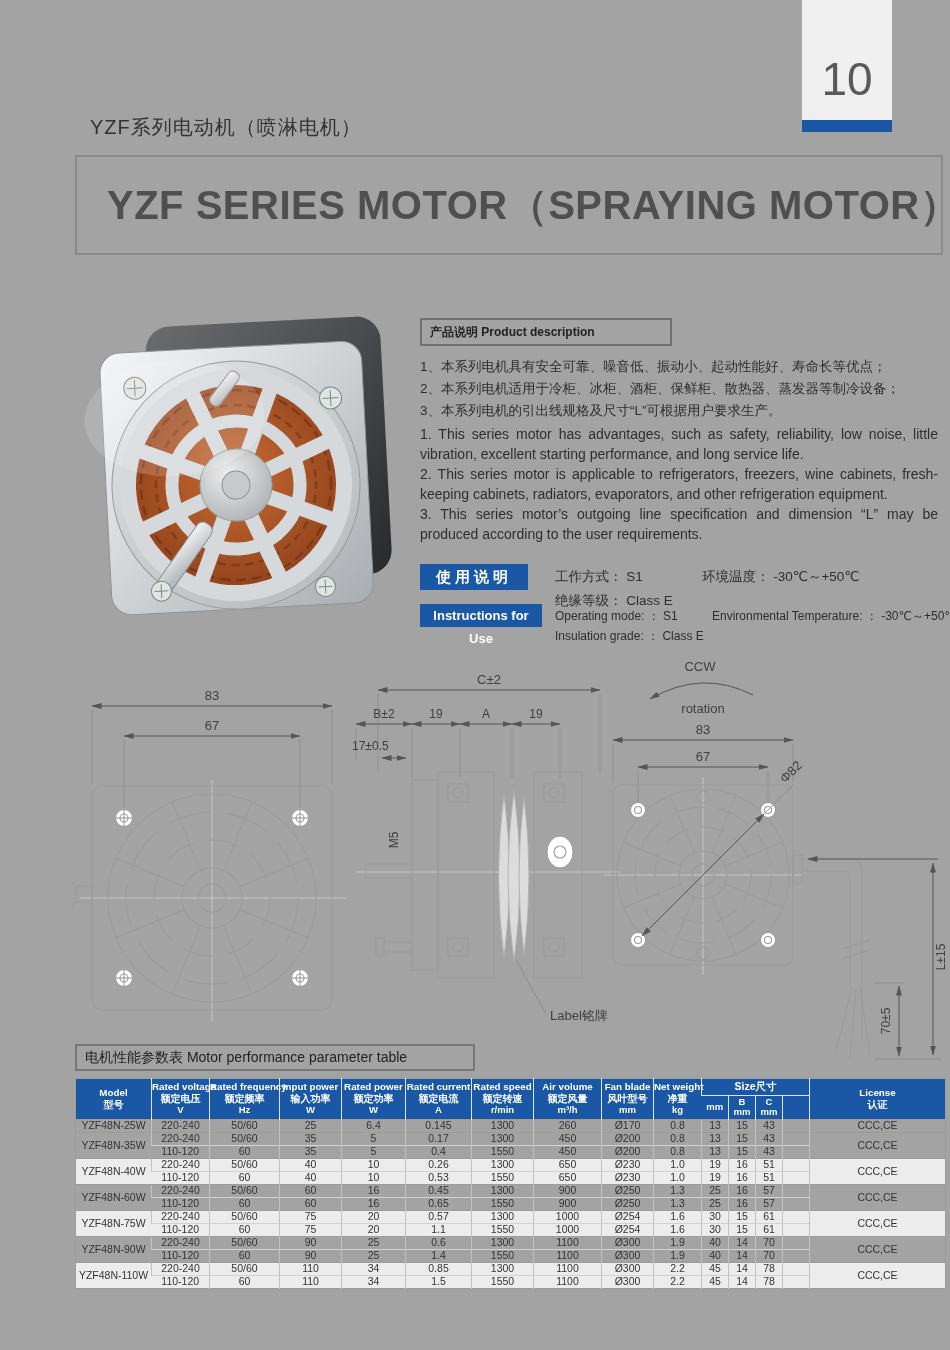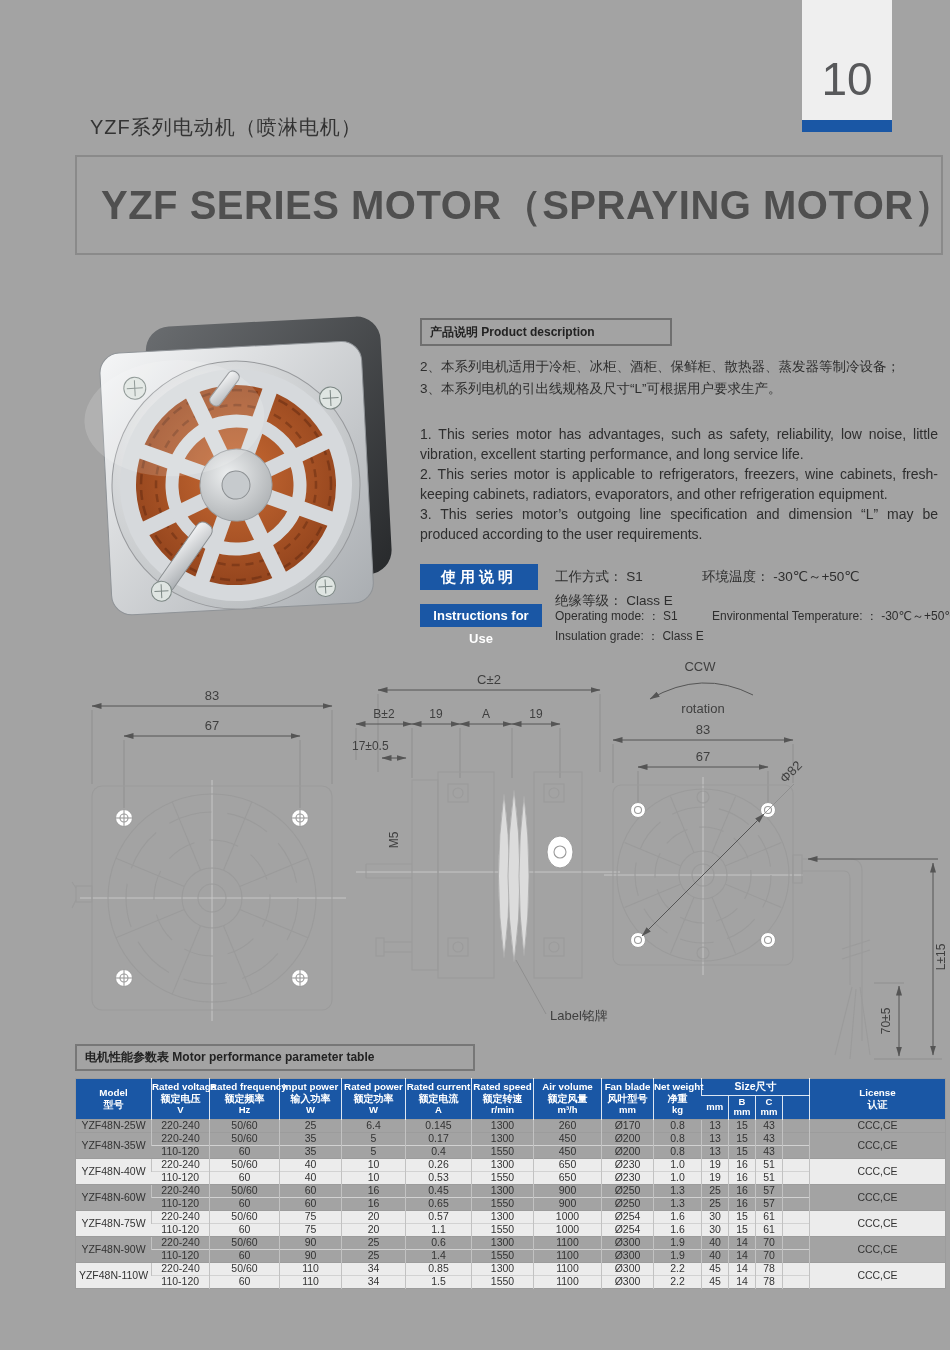--- a/index.html
+++ b/index.html
@@ -10,50 +10,50 @@
   *{box-sizing:border-box;margin:0;padding:0;}
   body{background:#fff;font-family:"Liberation Sans","DejaVu Sans",sans-serif;}
   .page{position:relative;width:950px;height:1350px;background:#a3a3a3;overflow:hidden;}
 
   
   .page-num-box{position:absolute;left:802px;top:0;width:90px;height:132px;background:#efefef;}
   .page-num{position:absolute;left:0;right:0;top:52px;text-align:center;font-size:46px;color:#58595b;}
   .page-num-bar{position:absolute;left:0;right:0;bottom:0;height:12px;background:var(--accent);}
   .header-cn{position:absolute;left:90px;top:114px;font-size:20px;color:#333;letter-spacing:1px;}
   .title-box{position:absolute;left:75px;top:155px;width:868px;height:100px;border:2px solid #8a8a8a;}
-  .title-box h1{font-size:40px;font-weight:bold;color:#4f4f4f;line-height:96px;padding-left:24px;letter-spacing:0.5px;white-space:nowrap;}
+  .title-box h1{font-size:40px;font-weight:bold;color:#4f4f4f;line-height:96px;padding-left:30px;letter-spacing:0.5px;white-space:nowrap;}
 
   
   .desc-head{position:absolute;left:420px;top:318px;width:252px;height:28px;border:2px solid #6f6f6f;font-size:12px;font-weight:bold;color:#222;line-height:24px;padding-left:8px;}
   .desc-cn{position:absolute;left:420px;top:356px;width:522px;font-size:13.5px;color:var(--ink);line-height:1.62;}
   .desc-en{position:absolute;left:420px;top:424px;width:518px;font-size:14px;color:var(--ink);line-height:1.43;text-align:justify;}
 
   
   .instr{position:absolute;left:420px;top:560px;width:522px;height:90px;}
   .badge{position:absolute;background:var(--accent);color:#fff;font-weight:bold;text-align:center;}
-  .badge-cn{left:0;top:4px;width:118px;height:26px;font-size:15px;line-height:26px;letter-spacing:4px;}
+  .badge-cn{left:0;top:4px;width:108px;height:26px;font-size:15px;line-height:26px;letter-spacing:4px;}
   .badge-en{left:0;top:44px;width:122px;height:23px;font-size:13px;line-height:23px;}
   .spec{position:absolute;color:var(--ink);white-space:nowrap;}
   .spec-cn{font-size:13.5px;}
   .spec-en{font-size:12px;}
 
   
   .drawing{position:absolute;}
   .dt{fill:#3f3f3f;font-size:13px;font-family:"Liberation Sans","DejaVu Sans",sans-serif;}
   .dts{fill:#3f3f3f;font-size:12px;font-family:"Liberation Sans","DejaVu Sans",sans-serif;}
   .dim{stroke:#555;stroke-width:1;fill:none;marker-start:url(#dim-arrow);marker-end:url(#dim-arrow);}
   .dime{stroke:#555;stroke-width:1;fill:none;marker-end:url(#dim-arrow);}
   .ext{stroke:#8a8a8a;stroke-width:0.8;fill:none;}
   .ol{stroke:#9b9b9b;stroke-width:1.1;fill:none;}
   .ol2{stroke:#9b9b9b;stroke-width:1;fill:#ffffff;}
   .cl{stroke:#cfcfcf;stroke-width:0.8;}
   .fan{fill:#dcdcdc;stroke:#a8a8a8;stroke-width:0.8;}
 
   
-  .table-title{position:absolute;left:75px;top:1044px;width:400px;height:27px;border:2px solid #777;font-size:12px;font-weight:bold;color:#222;line-height:23px;padding-left:8px;}
+  .table-title{position:absolute;left:75px;top:1044px;width:400px;height:27px;border:2px solid #777;font-size:14px;font-weight:normal;color:#222;line-height:23px;padding-left:8px;}
   table.perf{position:absolute;left:75px;top:1078px;width:870px;border-collapse:collapse;table-layout:fixed;border:1px solid #9c9c9c;}
   table.perf th{background:var(--accent);color:#fff;vertical-align:middle;padding:1px 0;border-left:1px solid rgba(255,255,255,.85);}
   table.perf th:first-child{border-left:none;}
   .h-en{display:block;font-size:9.8px;font-weight:bold;line-height:1.12;white-space:nowrap;}
   .h-cn{display:block;font-size:10px;font-weight:bold;line-height:1.15;}
   .h-unit{display:block;font-size:9.5px;font-weight:bold;line-height:1.1;}
   th.size-head{font-size:10.5px;font-weight:bold;height:14px;}
   th.size-sub{white-space:pre-line;font-size:9.5px;font-weight:bold;line-height:1.1;vertical-align:bottom;padding-bottom:2px;border-top:1px solid rgba(255,255,255,.85);}
   table.perf td{font-size:10.5px;color:#333;text-align:center;height:13px;line-height:1.1;padding:0 1px;border-left:1px solid #c2c2c2;border-top:1px solid #d2d2d2;}
   table.perf td:first-child{border-left:none;}
@@ -149,20 +149,21 @@
             <line x1="255" y1="296" x2="269" y2="296"></line>
             <line x1="262" y1="289" x2="262" y2="303"></line>
         </g>
         <ellipse cx="120" cy="120" rx="90" ry="58" fill="#ffffff" opacity="0.16"></ellipse>
       </g>
     </svg>
   </div>
 
   <div class="desc-head">产品说明  Product description</div>
   <div class="desc-cn">
+    <div>1、本系列电机具有安全可靠、噪音低、振动小、起动性能好、寿命长等优点；</div>
     <div>2、本系列电机适用于冷柜、冰柜、酒柜、保鲜柜、散热器、蒸发器等制冷设备；</div>
     <div>3、本系列电机的引出线规格及尺寸“L”可根据用户要求生产。</div>
   </div>
   <div class="desc-en">
     <p>1. This series motor has advantages, such as safety, reliability, low noise, little vibration, excellent starting performance, and long service life.</p>
     <p>2. This series motor is applicable to refrigerators, freezers, wine cabinets, fresh-keeping cabinets, radiators, evaporators, and other refrigeration equipment.</p>
     <p>3. This series motor’s outgoing line specification and dimension “L” may be produced according to the user requirements.</p>
   </div>
 
   <div class="instr">

